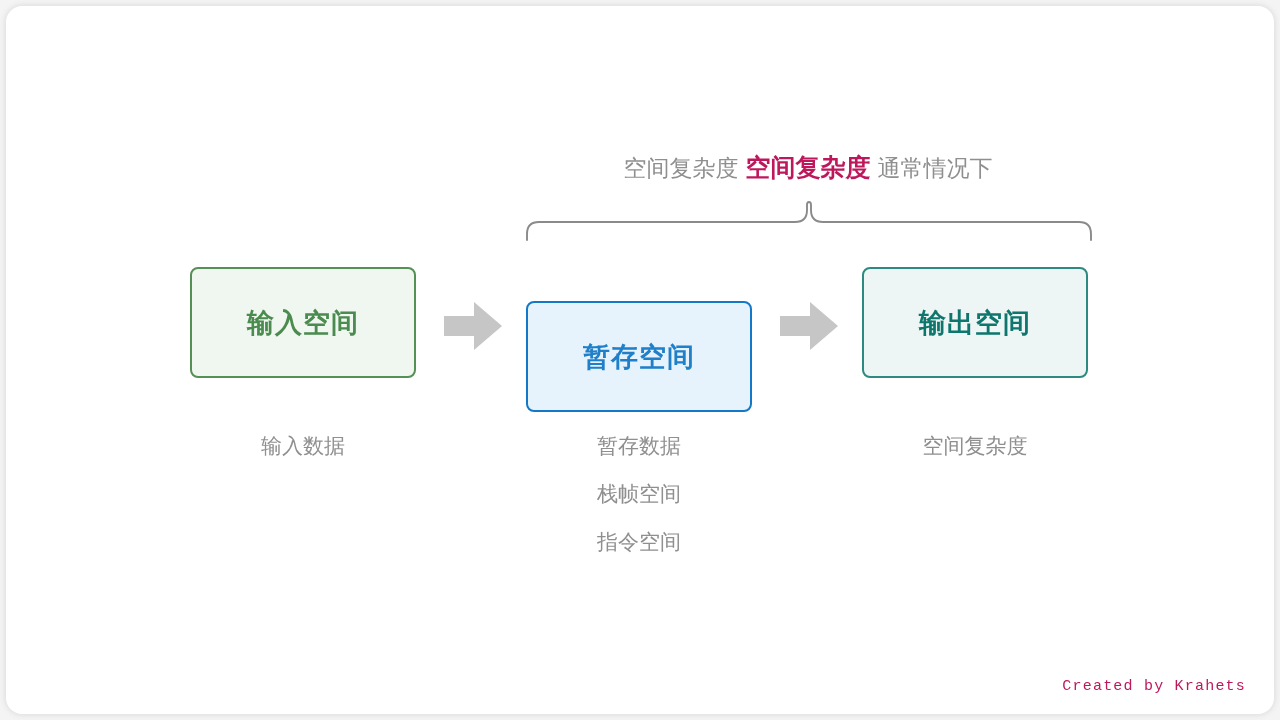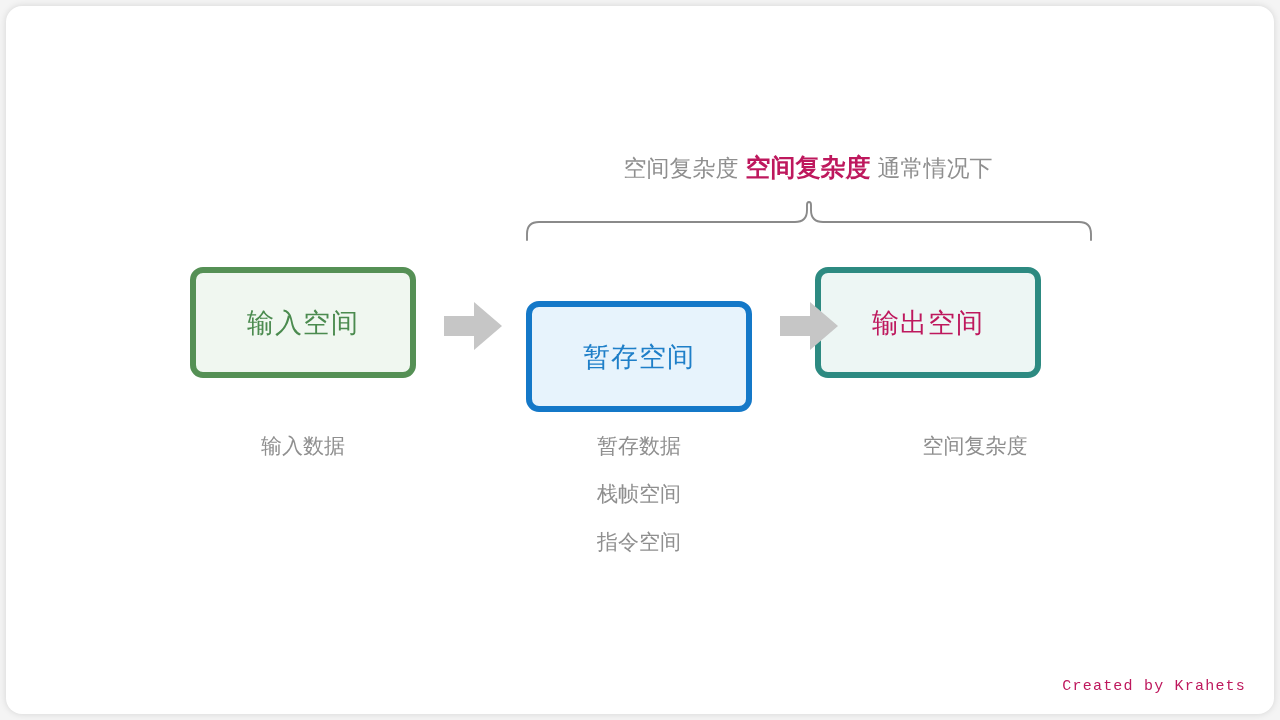--- a/index.html
+++ b/index.html
@@ -66,33 +66,33 @@
     left: 515px;
     top: 192px;
   }
 
   
   .box {
     position: absolute;
     top: 267px;
     width: 226px;
     height: 111px;
-    border-radius: 13px;
-    border: 6px solid #0ea5e9;
+    border-radius: 8px;
+    border: 2px solid #0ea5e9;
     box-sizing: border-box;
     display: flex;
     align-items: center;
     justify-content: center;
     font-size: 27px;
-    font-weight: normal;
+    font-weight: bold;
     letter-spacing: 1px;
   }
   .box.input  { left: 190px; border-color: #559055; background: #f0f7f0; color: #4b8b4f; }
   .box.temp   { left: 526px; border-color: #1478c8; background: #e7f3fc; color: #1f7fc8; margin-top: 34px; }
-  .box.output { left: 815px; border-color: #2d8a81; background: #edf6f4; color: #be185d; }
+  .box.output { left: 862px; border-color: #2d8a81; background: #edf6f4; color: #0f766e; }
 
   
   .arrow {
     position: absolute;
     top: 302px;
     width: 58px;
     height: 48px;
   }
   .arrow.a1 { left: 444px; }
   .arrow.a2 { left: 780px; }

